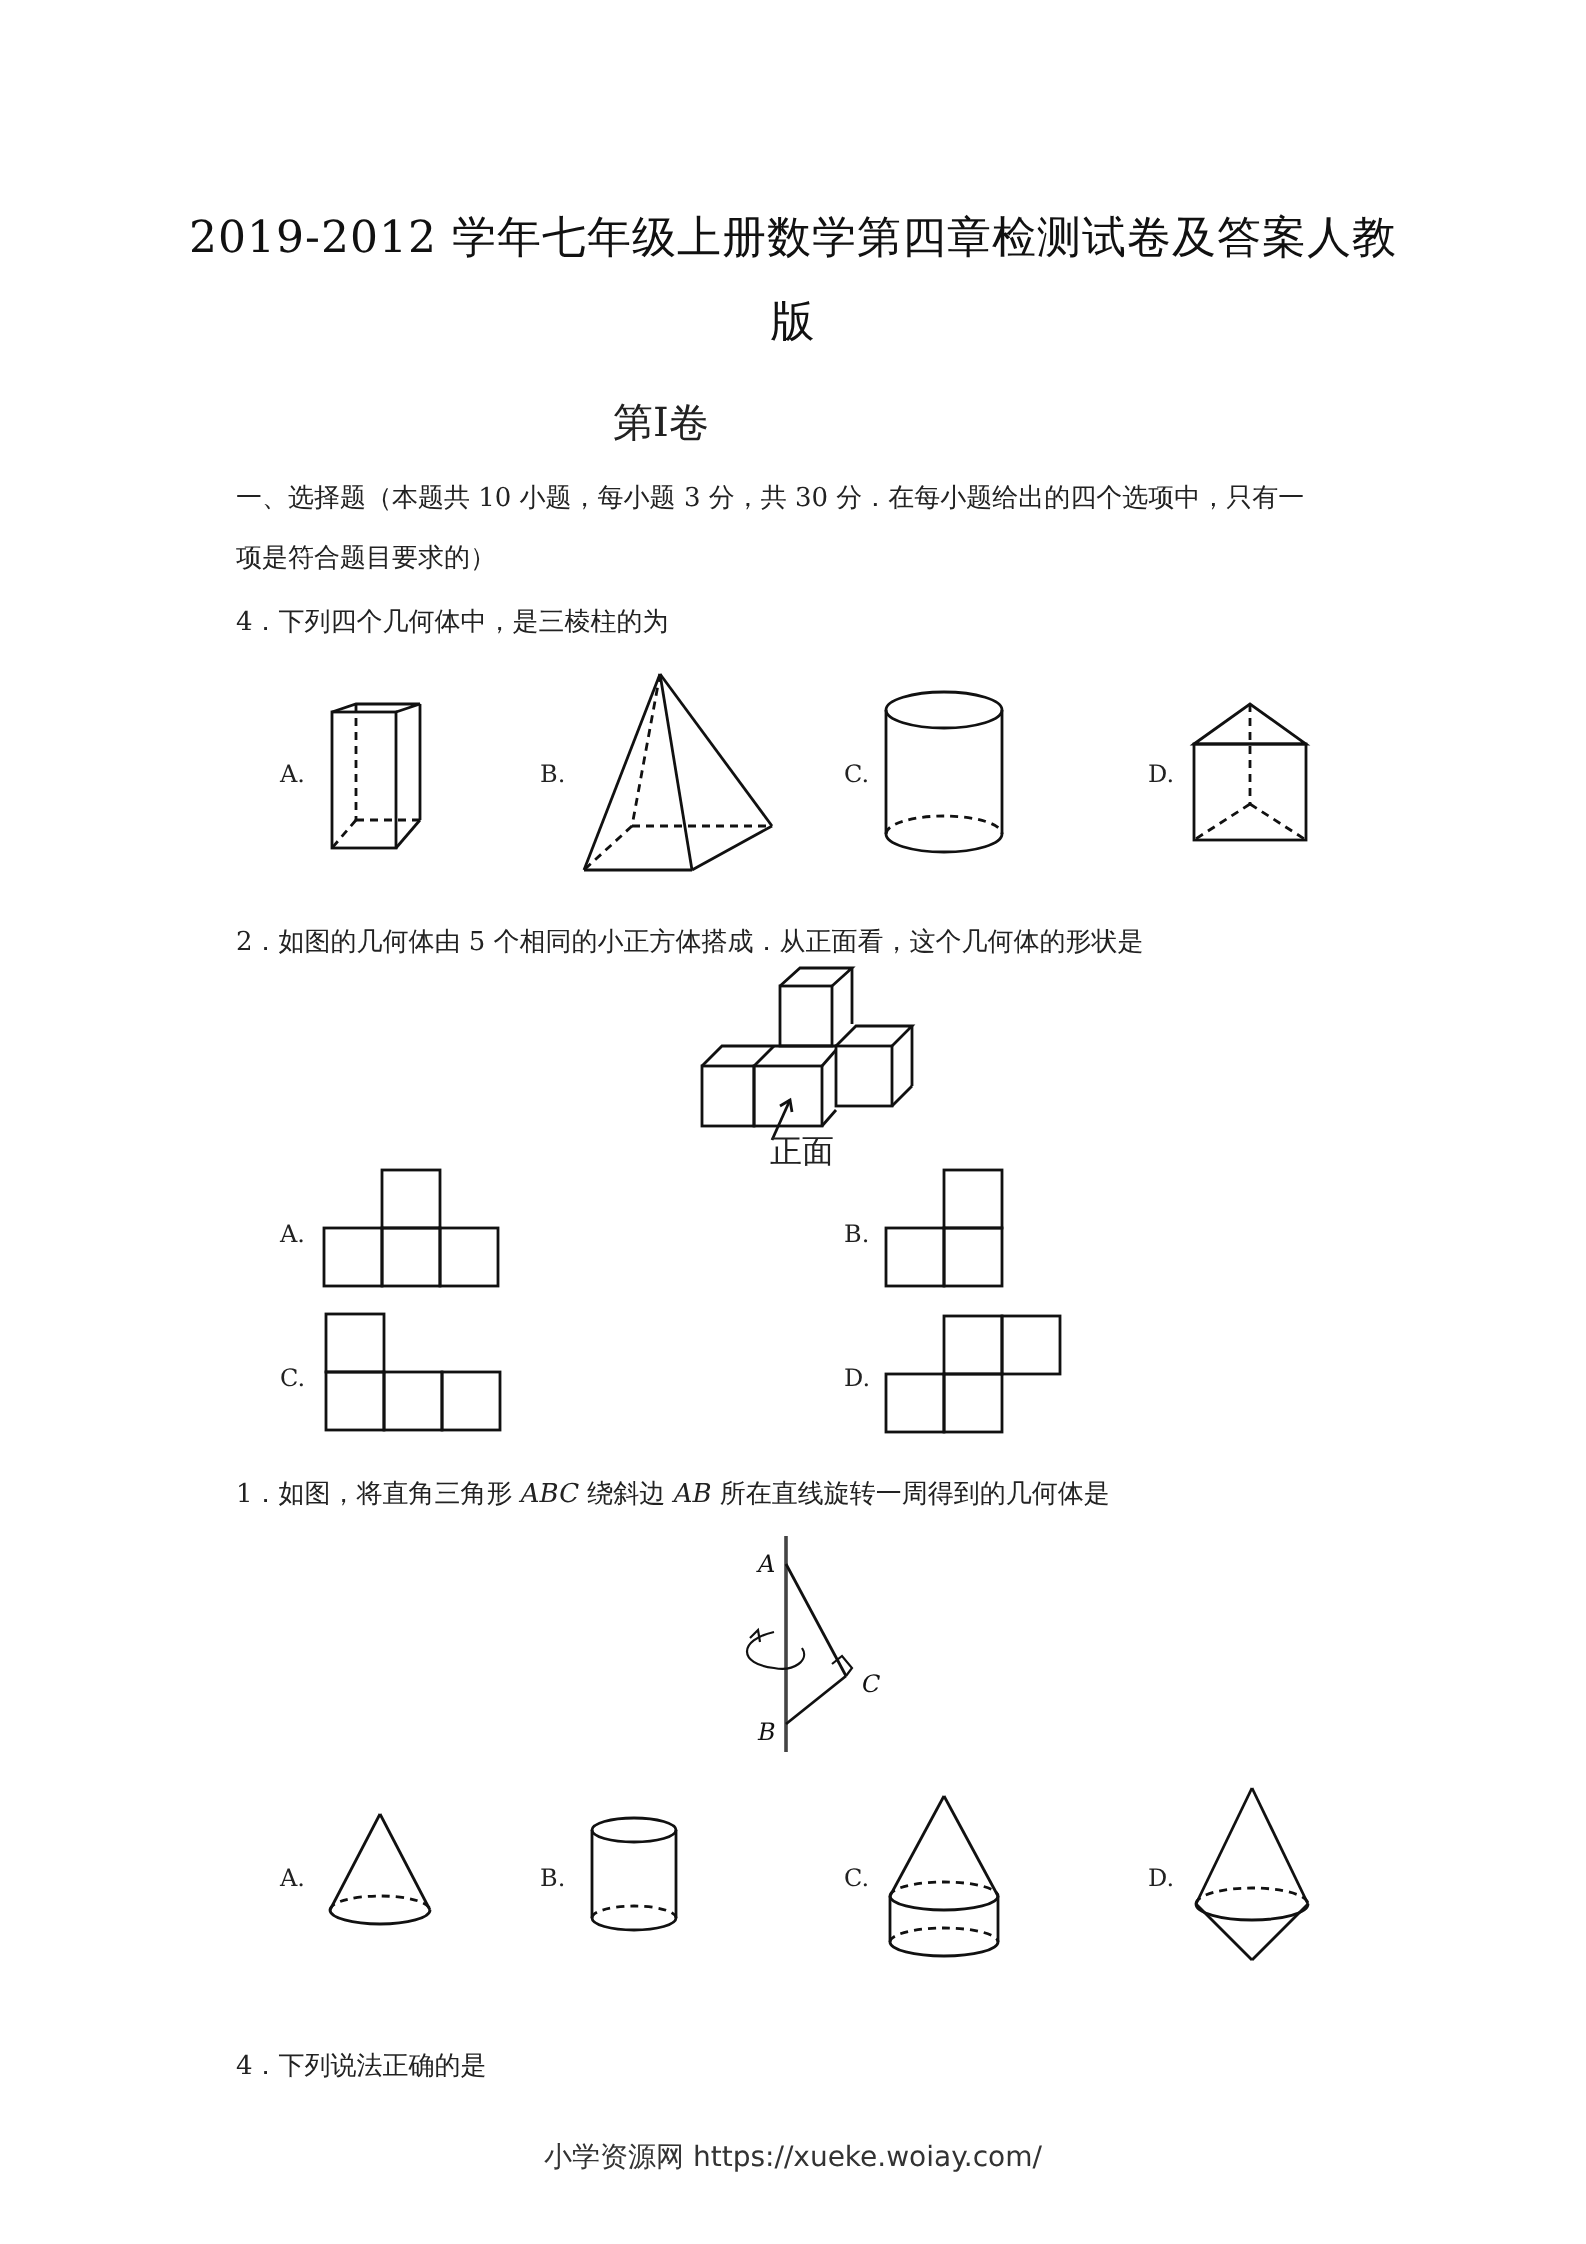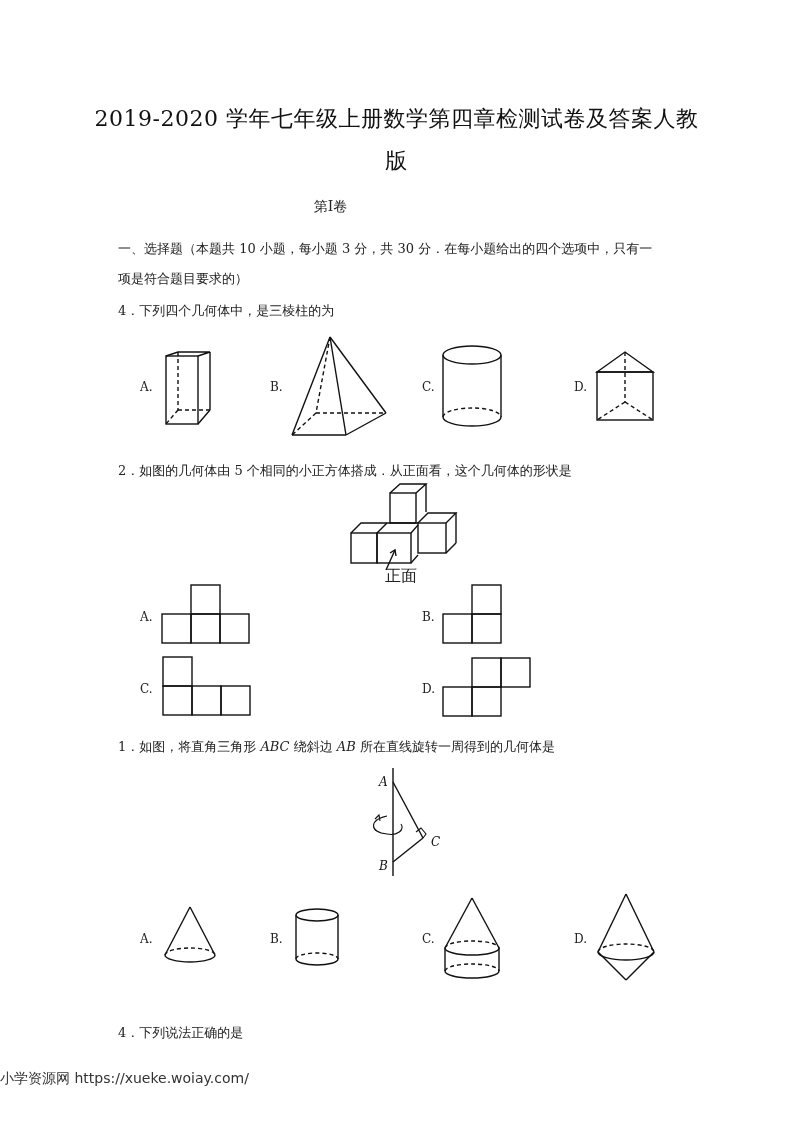--- a/index.html
+++ b/index.html
@@ -1,31 +1,31 @@
 <!DOCTYPE html>
 <html><head>
 <meta charset="utf-8">
 <style>
   html,body{margin:0;padding:0;background:#ffffff;}
   body{width:793px;height:1122px;position:relative;overflow:hidden;font-family:"DejaVu Serif","Liberation Serif",serif;color:#222;}
   .abs{position:absolute;}
   .title{left:0;width:793px;text-align:center;font-size:22px;letter-spacing:0.5px;color:#111;}
-  .subtitle{left:0;width:661px;text-align:center;font-size:14px;}
+  .subtitle{left:0;width:661px;text-align:center;font-size:20px;}
   .txt{font-size:13px;white-space:nowrap;}
   .opt{font-size:12px;}
-  .footer{left:0;width:793px;font-family:"DejaVu Sans","Liberation Sans",sans-serif;font-size:14px;color:#333;}
+  .footer{left:0;width:793px;text-align:center;font-family:"DejaVu Sans","Liberation Sans",sans-serif;font-size:14px;color:#333;}
   svg{position:absolute;overflow:visible;}
   svg line, svg path, svg rect, svg ellipse, svg polyline, svg polygon{fill:none;stroke:#111;stroke-width:1.4;}
   .dash{stroke-dasharray:4 3;}
   .fig-label{font-family:"DejaVu Serif","Liberation Serif",serif;font-style:italic;font-size:12px;fill:#111;stroke:none;}
 </style>
 </head>
 <body>
 
-<div class="abs title" style="top:104px;">2019-2020 学年七年级上册数学第四章检测试卷及答案人教</div>
+<div class="abs title" style="top:104px;">2019-2012 学年七年级上册数学第四章检测试卷及答案人教</div>
 <div class="abs title" style="top:146px;">版</div>
 <div class="abs subtitle" style="top:198px;">第Ⅰ卷</div>
 
 <div class="abs txt" style="left:118px;top:240px;">一、选择题（本题共 10 小题，每小题 3 分，共 30 分．在每小题给出的四个选项中，只有一</div>
 <div class="abs txt" style="left:118px;top:270px;">项是符合题目要求的）</div>
 
 <div class="abs txt" style="left:118px;top:302px;">4．下列四个几何体中，是三棱柱的为</div>
 
 <div class="abs opt" style="left:140px;top:380px;">A.</div>
 <svg style="left:160px;top:350px;" width="60" height="80">

